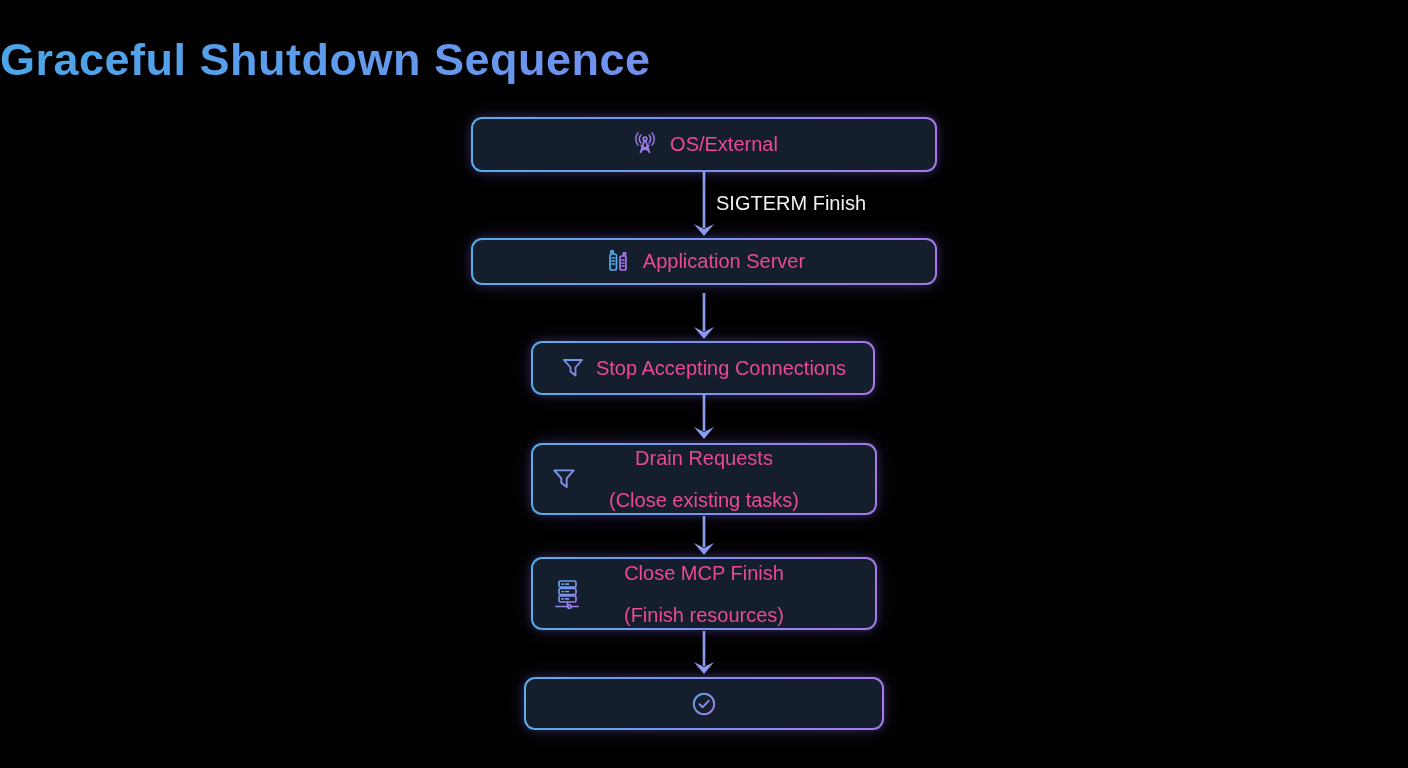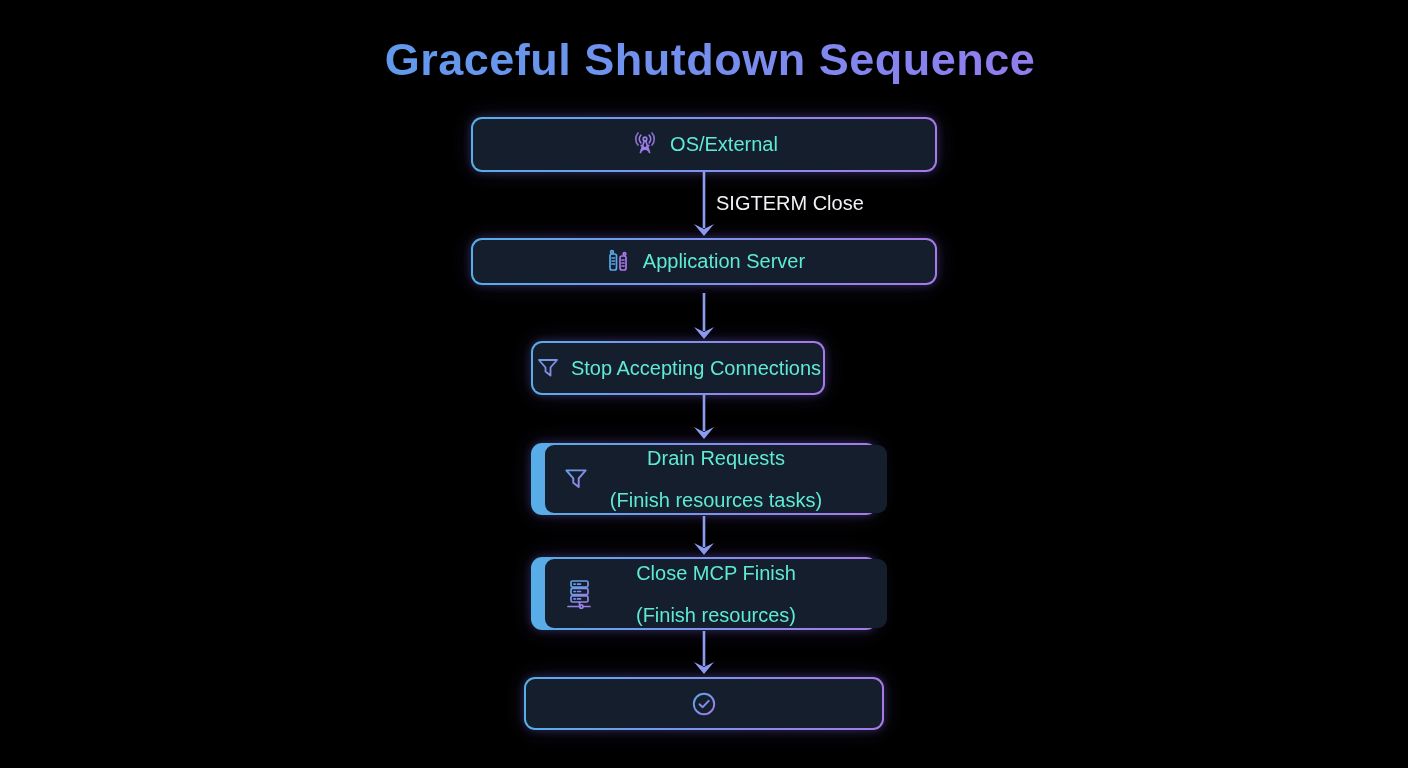--- a/index.html
+++ b/index.html
@@ -10,55 +10,53 @@
   .canvas {
     position: relative;
     width: 1408px; height: 768px;
     background: #000;
     overflow: hidden;
   }
   .title {
     position: absolute;
     left: 0; top: 34px;
     width: 1372px;
-    text-align: center;
+    text-align: left;
     font-size: 45px;
     font-weight: 700;
     letter-spacing: 0.5px;
     background: linear-gradient(90deg, #4aa6e8 0%, #6f92ee 45%, #8d7fee 70%, #ad6de8 100%);
     -webkit-background-clip: text;
     background-clip: text;
     color: transparent;
-    padding-left: 24px;
   }
   .node {
     position: absolute;
     border-radius: 11px;
     padding: 2px;
     box-sizing: border-box;
     background: linear-gradient(90deg, #57aee8 0%, #7d92ee 50%, #a878e8 100%);
     box-shadow: 0 0 10px rgba(110,130,240,0.30), 0 0 22px rgba(150,100,230,0.18);
   }
   .node-inner {
     position: relative;
     width: 100%; height: 100%;
     border-radius: 9px;
     background: #151e2c;
     display: flex;
     align-items: center;
     justify-content: center;
     gap: 10px;
-    color: #5eead4;
+    color: #ec4899;
     font-size: 20px;
   }
   .node-inner.two-line {
     flex-direction: column;
     gap: 16px;
     line-height: 26px;
-    margin-left: 12px;
   }
   .icon-abs {
     position: absolute;
     left: 17px; top: 50%;
     transform: translateY(-50%);
     display: flex;
   }
   .edge-label {
     position: absolute;
     color: #f0f2f6;
@@ -88,21 +86,21 @@
         </svg>
       </span>
       <span>OS/External</span>
     </div>
   </div>
 
   <svg class="arrow" style="left:690px; top:172px;" width="28" height="66">
     <line x1="14" y1="0" x2="14" y2="56" stroke="#8b9ef0" stroke-width="2.6"></line>
     <path d="M4 52 L14 64 L24 52 L14 57 Z" fill="#8b9ef0"></path>
   </svg>
-  <div class="edge-label" style="left:716px; top:192px;">SIGTERM Close</div>
+  <div class="edge-label" style="left:716px; top:192px;">SIGTERM Finish</div>
 
   <div class="node" style="left:471px; top:238px; width:466px; height:47px;">
     <div class="node-inner">
       <span>
         <svg width="30" height="30" viewBox="0 0 30 30" fill="none">
           <g stroke="#58a8e8" stroke-width="1.7" stroke-linecap="round" stroke-linejoin="round">
             <rect x="7" y="7" width="6.5" height="16" rx="2"></rect>
             <circle cx="9" cy="5" r="1.4"></circle>
             <path d="M9 11 h2.5 M9 14 h2.5 M9 17 h2.5"></path>
           </g>
@@ -115,21 +113,21 @@
       </span>
       <span>Application Server</span>
     </div>
   </div>
 
   <svg class="arrow" style="left:690px; top:293px;" width="28" height="48">
     <line x1="14" y1="0" x2="14" y2="38" stroke="#8b9ef0" stroke-width="2.6"></line>
     <path d="M4 34 L14 46 L24 34 L14 39 Z" fill="#8b9ef0"></path>
   </svg>
 
-  <div class="node" style="left:531px; top:341px; width:294px; height:54px;">
+  <div class="node" style="left:531px; top:341px; width:344px; height:54px;">
     <div class="node-inner">
       <span>
         <svg width="26" height="26" viewBox="0 0 26 26" fill="none">
           <defs>
             <linearGradient id="gf1" x1="0" y1="0" x2="26" y2="26" gradientUnits="userSpaceOnUse">
               <stop offset="0" stop-color="#58a8e8"></stop>
                 <stop offset="1" stop-color="#a878e8"></stop>
             </linearGradient>
           </defs>
           <path d="M4 5 H22 L15.5 12.5 V20.5 L10.5 16.5 V12.5 Z" stroke="url(#gf1)" stroke-width="1.8" stroke-linejoin="round"></path>
@@ -151,21 +149,21 @@
           <defs>
             <linearGradient id="gf2" x1="0" y1="0" x2="26" y2="26" gradientUnits="userSpaceOnUse">
               <stop offset="0" stop-color="#58a8e8"></stop>
                 <stop offset="1" stop-color="#a878e8"></stop>
             </linearGradient>
           </defs>
           <path d="M4 5 H22 L15.5 12.5 V20.5 L10.5 16.5 V12.5 Z" stroke="url(#gf2)" stroke-width="1.8" stroke-linejoin="round"></path>
         </svg>
       </span>
       <span>Drain Requests</span>
-      <span>(Finish resources tasks)</span>
+      <span>(Close existing tasks)</span>
     </div>
   </div>
 
   <svg class="arrow" style="left:690px; top:516px;" width="28" height="41">
     <line x1="14" y1="0" x2="14" y2="31" stroke="#8b9ef0" stroke-width="2.6"></line>
     <path d="M4 27 L14 39 L24 27 L14 32 Z" fill="#8b9ef0"></path>
   </svg>
 
   <div class="node" style="left:531px; top:557px; width:346px; height:73px;">
     <div class="node-inner two-line">

